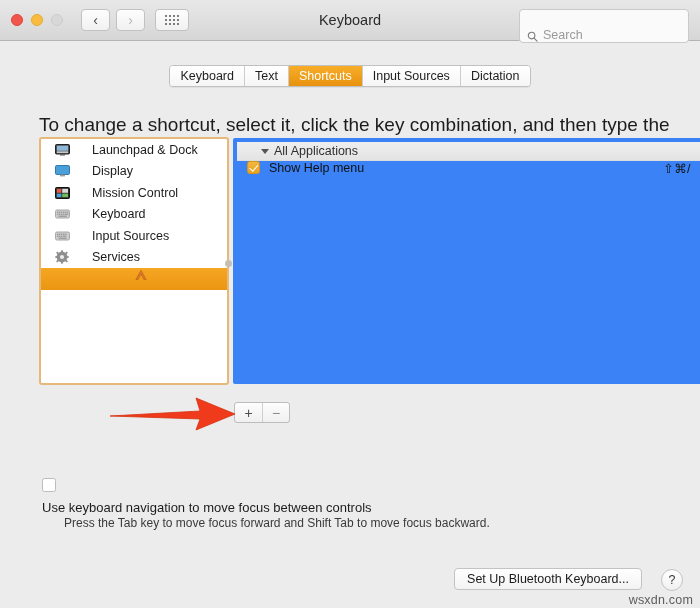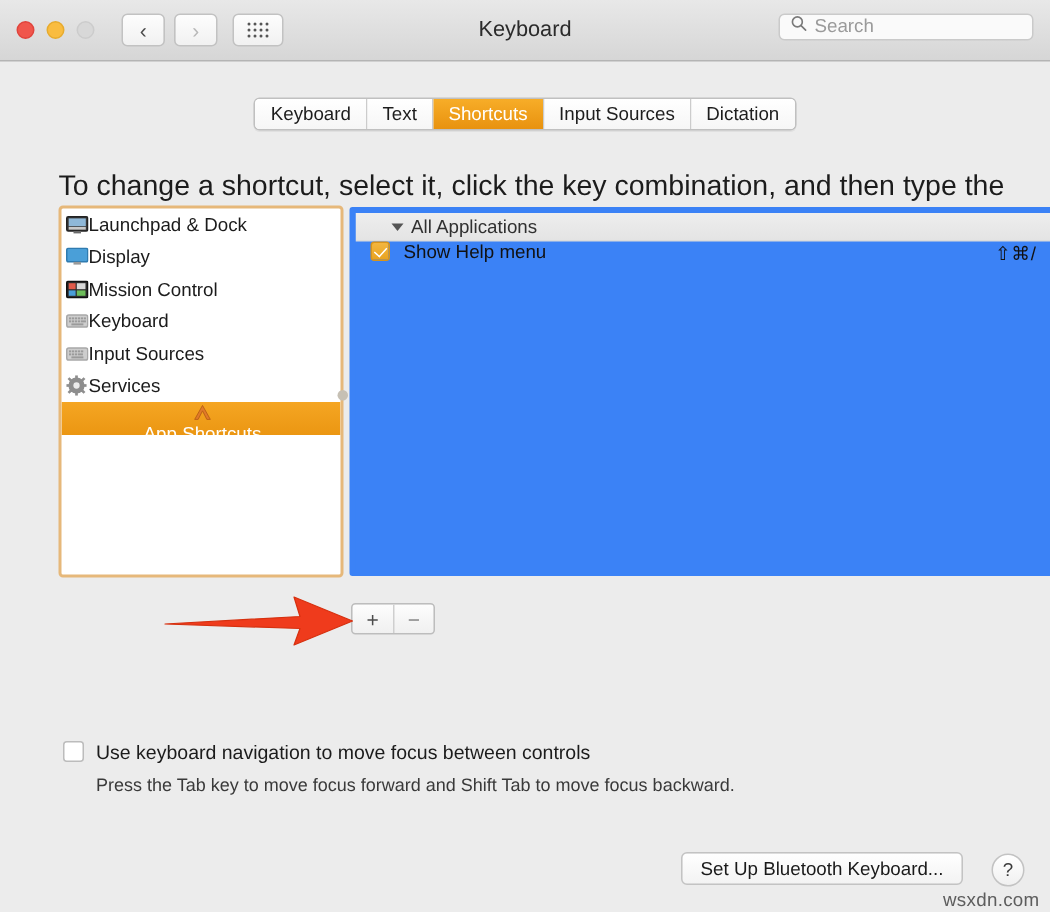--- a/index.html
+++ b/index.html
@@ -89,26 +89,26 @@
     left: 0; right: 0;
     text-align: center;
     font-size: 14.5px;
     color: #2b2b2b;
     pointer-events: none;
   }
 
   #search-field {
     position: absolute;
     right: 11px; top: 9px;
-    width: 170px; height: 18px;
+    width: 170px; height: 34px;
     background: #fafafa;
     border: 1px solid #cacaca;
     border-radius: 4px;
     display: flex;
-    align-items: flex-start;
+    align-items: flex-end;
     padding: 0 7px;
     gap: 5px;
   }
   .search-glass {
     width: 11px; height: 11px;
     flex: none;
   }
   #search-input {
     border: none;
     outline: none;
@@ -167,22 +167,22 @@
     width: 190px; height: 248px;
     background: #ffffff;
     border: 2px solid #e6b87a;
     border-radius: 3px;
     overflow: hidden;
   }
   .cat-row {
     height: 21.5px;
     display: flex;
     align-items: center;
-    padding-left: 2px;
-    gap: 0;
+    padding-left: 13px;
+    gap: 22px;
     font-size: 12.5px;
     color: #1b1b1b;
   }
   .cat-row.selected {
     background: linear-gradient(#f5a623, #eb9612);
     color: #ffffff;
     flex-direction: column;
   }
   .cat-icon {
     width: 16px; height: 14px;
@@ -300,24 +300,25 @@
   
   #red-arrow {
     position: absolute;
     left: 108px; top: 394px;
     width: 130px; height: 38px;
   }
 
   
   #kbnav-row {
     position: absolute;
-    left: 42px; top: 494px;
+    left: 42px; top: 478px;
     display: flex;
     align-items: flex-start;
     gap: 8px;
+    flex-direction: column;
   }
   #kbnav-check {
     width: 14px; height: 14px;
     border: 1px solid #bcbcbc;
     border-radius: 2.5px;
     background: #ffffff;
     flex: none;
   }
   #kbnav-label {
     font-size: 13px;

